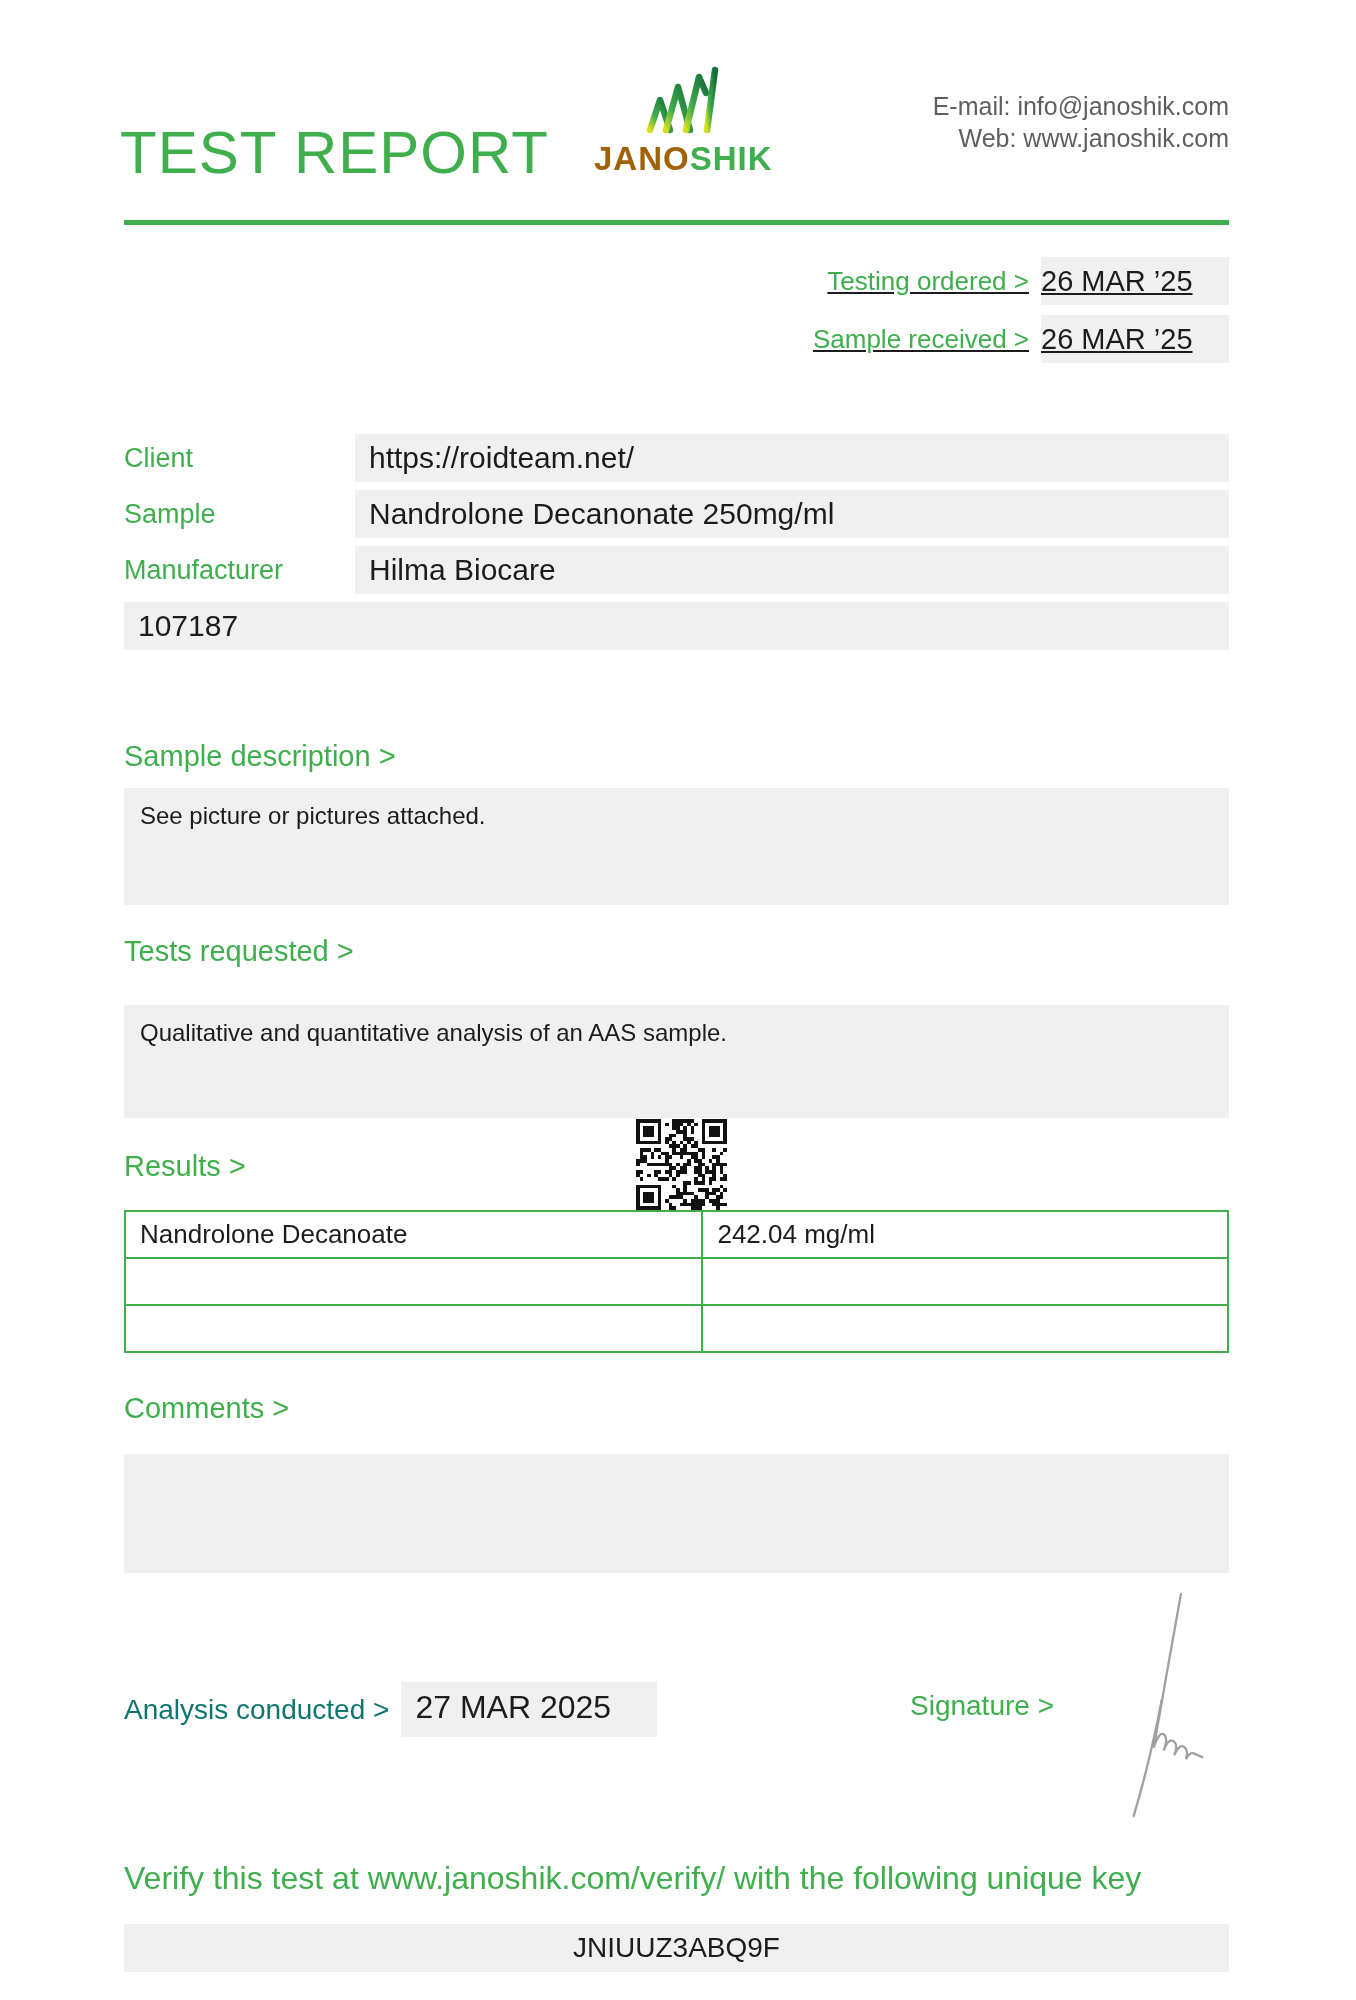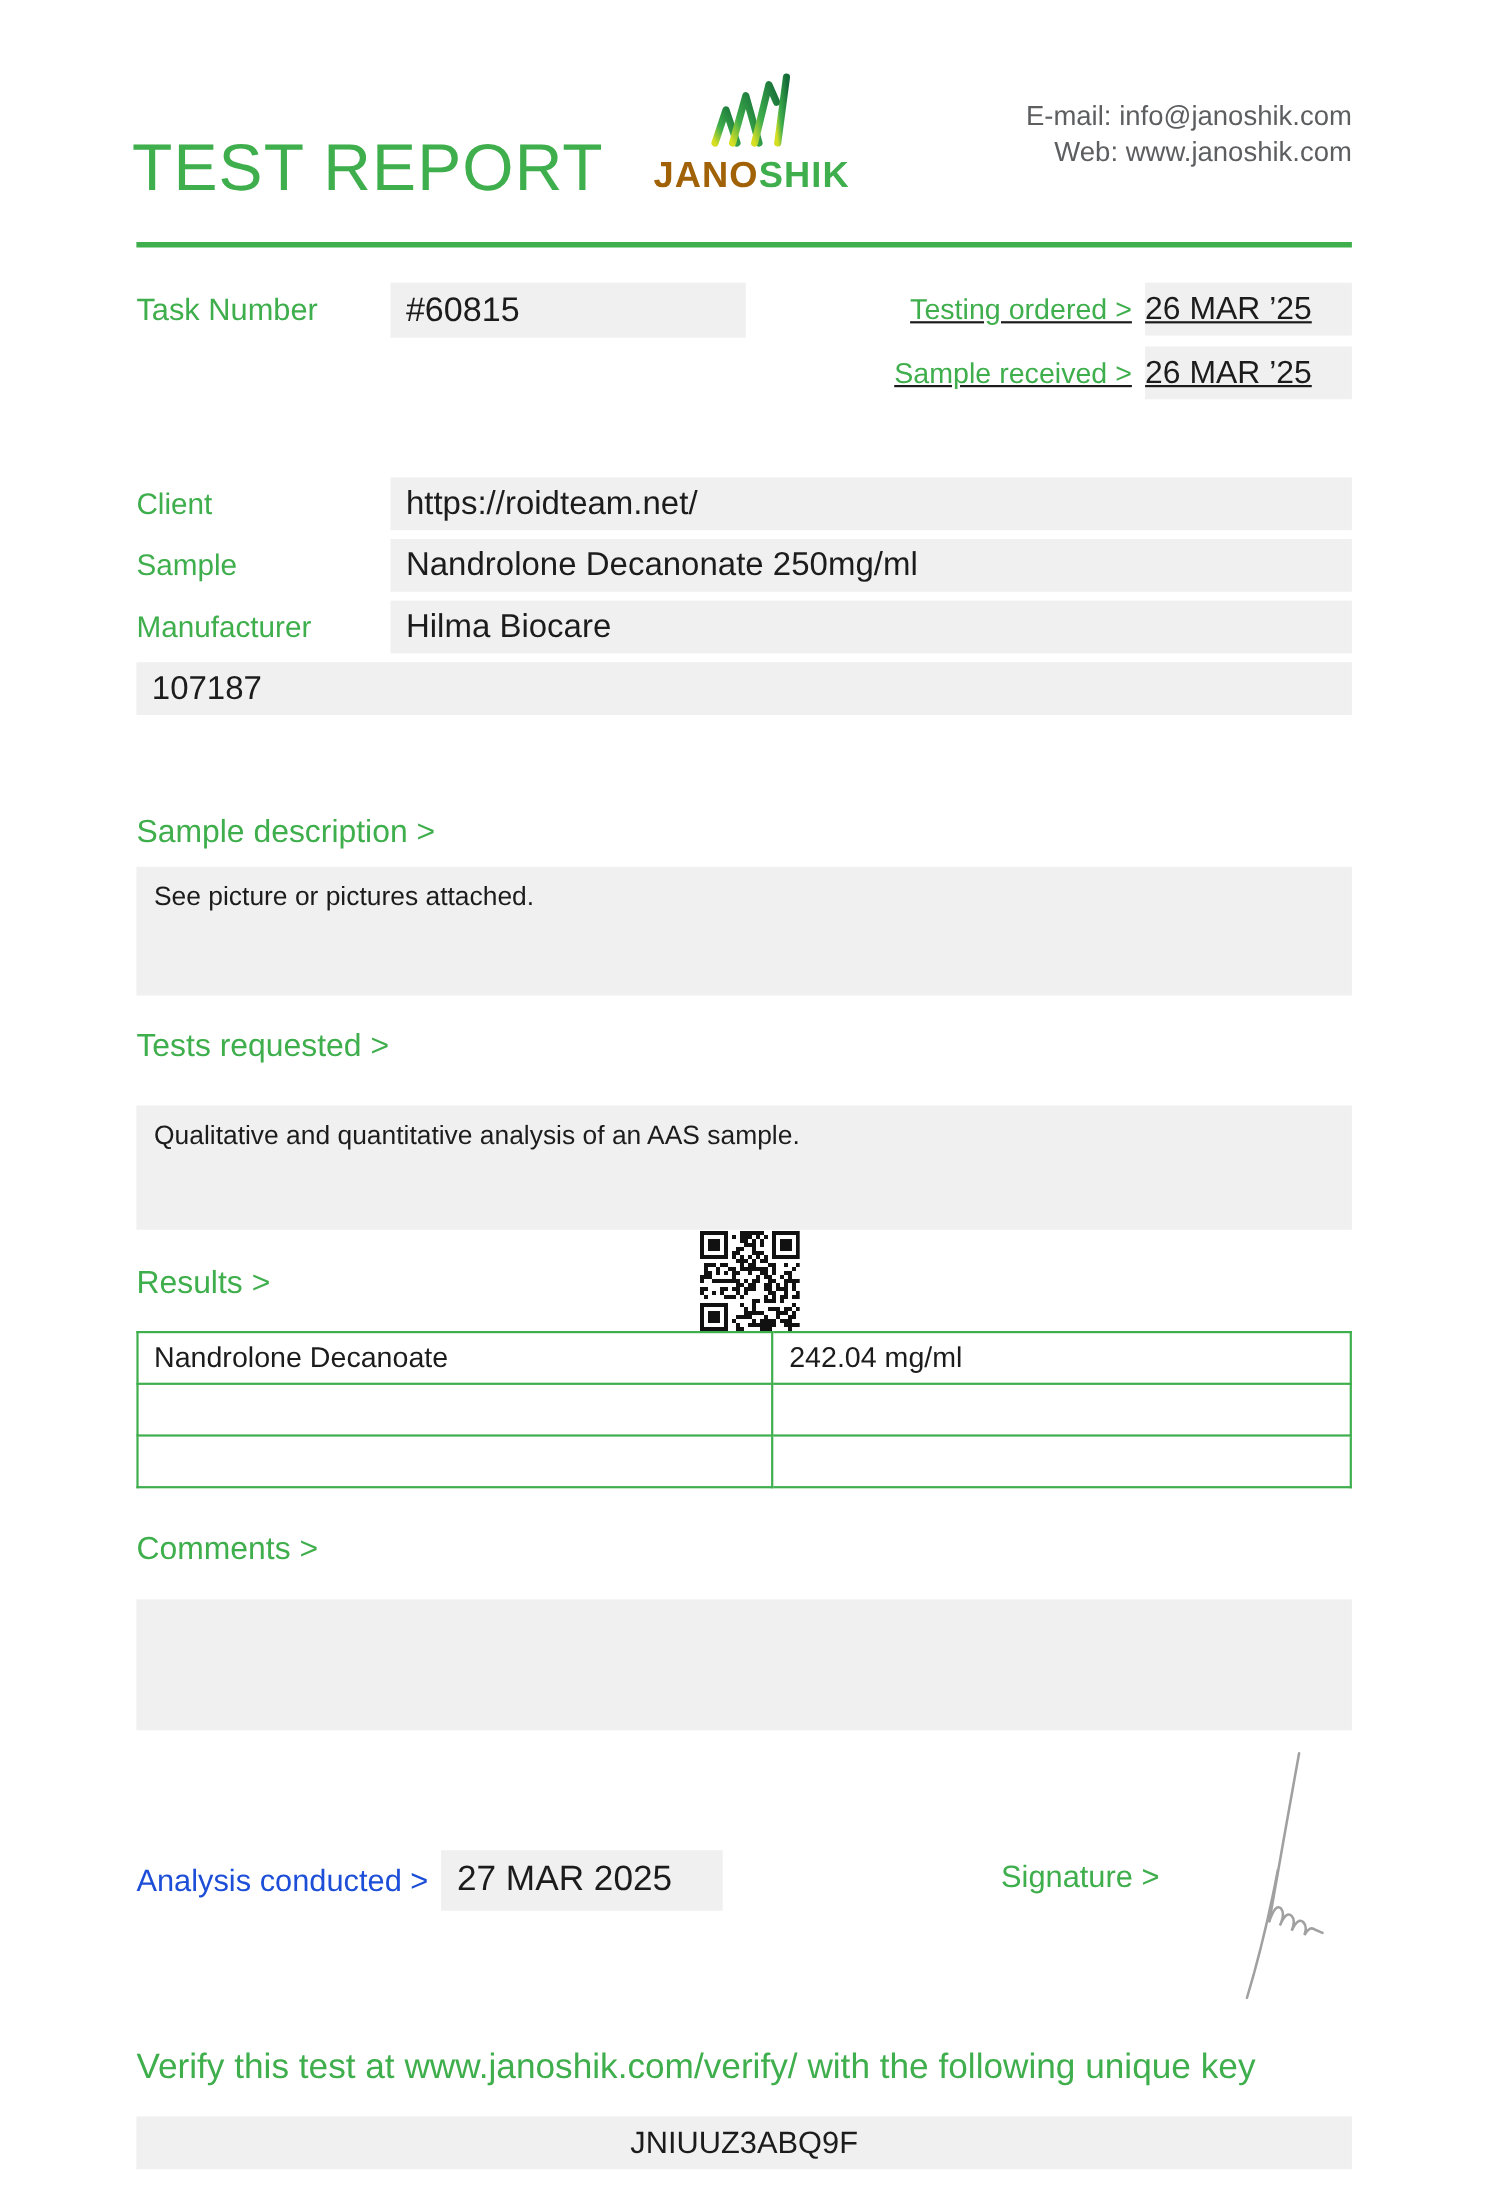--- a/index.html
+++ b/index.html
@@ -41,21 +41,21 @@
   .h-results{top:1150px;} .h-comments{top:1392px;} .b-comments{top:1454px;height:119px;}
 
   .qr{position:absolute;left:636px;top:1119px;width:91px;height:91px;}
 
   .rtable{position:absolute;left:124px;right:127px;top:1210px;}
   .rtable table{width:100%;border-collapse:collapse;table-layout:fixed;}
   .rtable td{border:2px solid #3fae4c;height:45px;font-size:26px;padding:0 0 0 14px;}
   .rtable td.c1{width:50.9%;}
 
   .analysis{position:absolute;left:124px;top:1682px;display:flex;align-items:center;}
-  .analysis-label{font-size:28px;color:#1d4ed8;margin-right:12px;}
+  .analysis-label{font-size:28px;color:#0f766e;margin-right:12px;}
   .analysis-box{width:242px;height:55px;line-height:50px;padding-left:14px;font-size:32px;}
 
   .sig-label{position:absolute;left:910px;top:1690px;font-size:28px;color:#3fae4c;}
   .sig-img{position:absolute;left:1098px;top:1588px;width:108px;height:232px;}
 
   .verify{position:absolute;left:124px;right:127px;top:1860px;font-size:32px;color:#3fae4c;white-space:nowrap;}
   .key-box{position:absolute;left:124px;right:127px;top:1924px;height:48px;line-height:48px;
            text-align:center;font-size:28px;}
 </style>
 </head>
@@ -84,24 +84,20 @@
     <div class="logo-text"><span class="jano">JANO</span><span class="shik">SHIK</span></div>
   </div>
 
   <div class="contact">
     <div><span>E-mail:</span> <span>info@janoshik.com</span></div>
     <div><span>Web:</span> <span>www.janoshik.com</span></div>
   </div>
 
   <div class="rule"></div>
 
-  <div class="task-row">
-    <div class="task-label">Task Number</div>
-    <div class="task-box graybox">#60815</div>
-  </div>
 
   <div class="dates">
     <div class="date-row">
       <div class="date-label">Testing ordered &gt;</div>
       <div class="date-box graybox">26 MAR ’25</div>
     </div>
     <div class="date-row">
       <div class="date-label">Sample received &gt;</div>
       <div class="date-box graybox">26 MAR ’25</div>
     </div>

